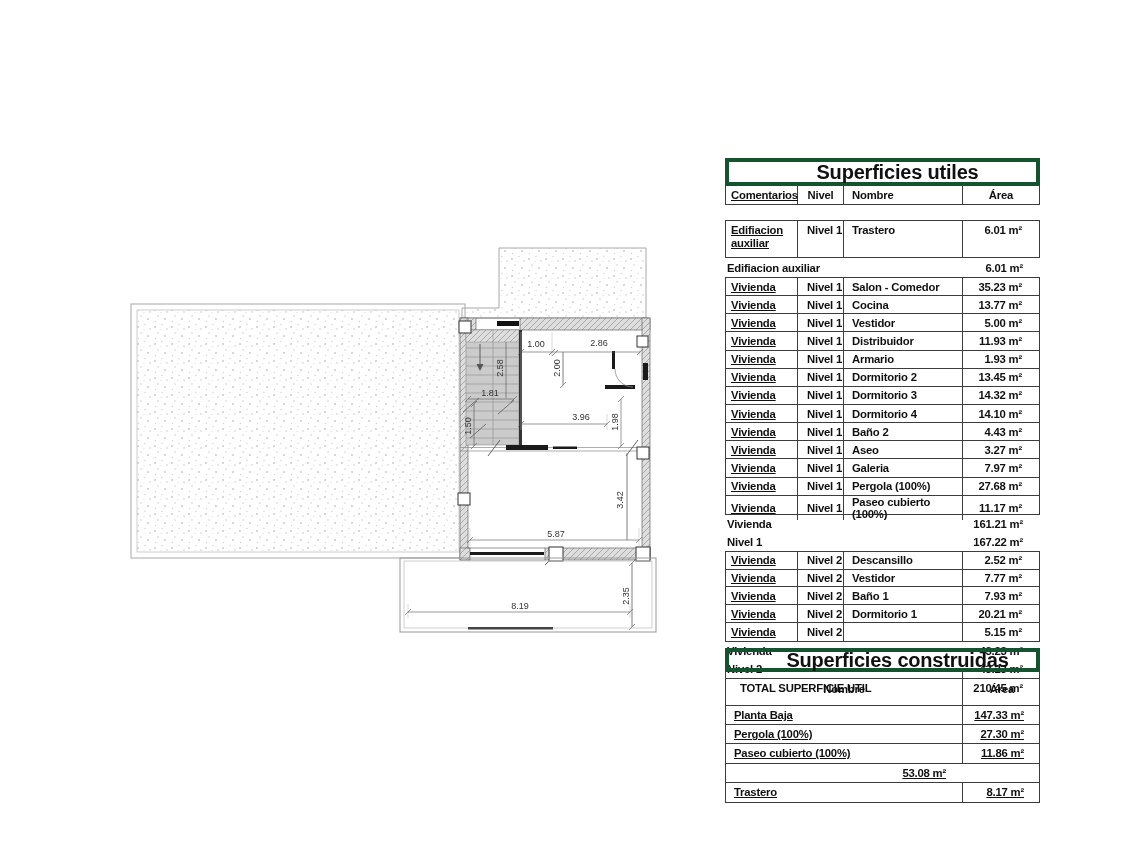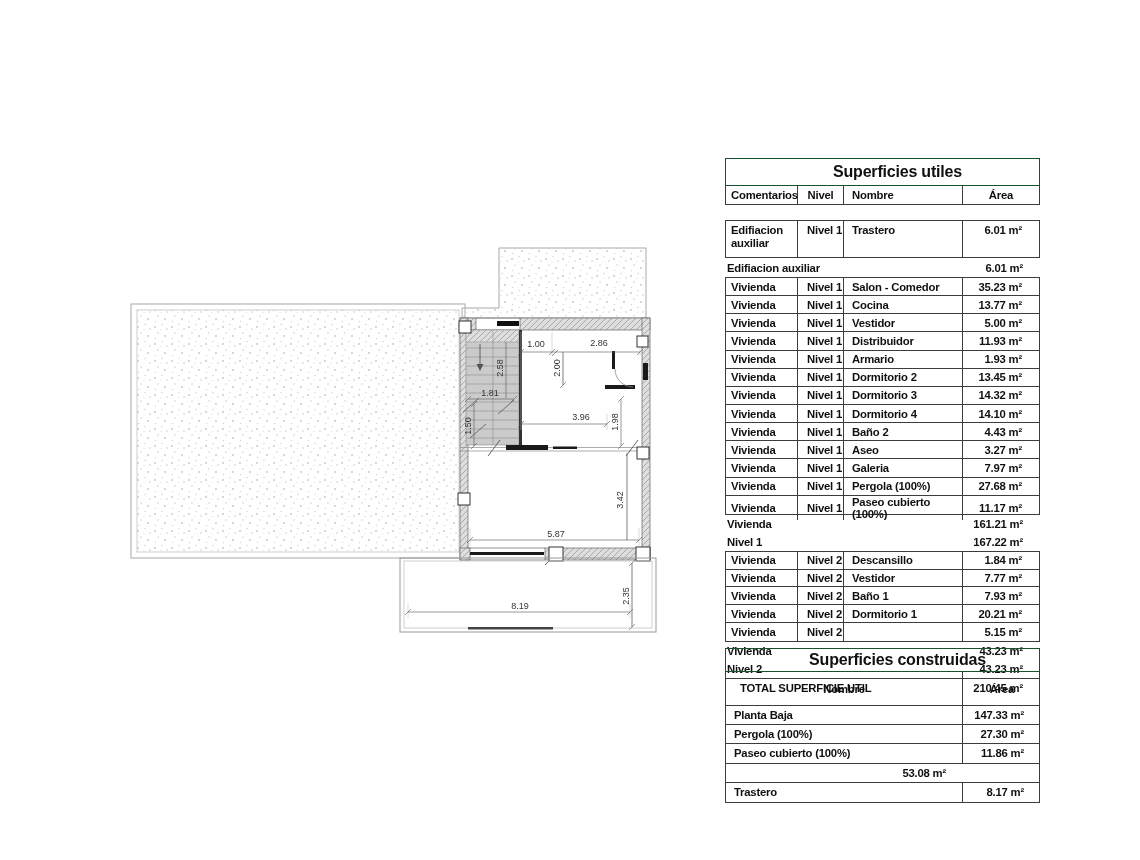--- a/index.html
+++ b/index.html
@@ -4,41 +4,41 @@
 <style>
   html,body{margin:0;padding:0;}
   body{width:1140px;height:860px;background:#ffffff;position:relative;overflow:hidden;
        font-family:"Liberation Sans",sans-serif;}
   
   .tbl{position:absolute;left:725px;width:315px;color:#101010;font-weight:bold;
        font-size:11.3px;letter-spacing:-0.2px;box-sizing:border-box;}
   .tbl *{box-sizing:border-box;}
   .t1{top:158px;}
   .t2{top:648px;}
-  .title{height:28px;border:1px solid #14532d;display:flex;align-items:center;
-         justify-content:center;font-size:16px;padding-left:30px;}
+  .title{height:28px;border:4px solid #14532d;display:flex;align-items:center;
+         justify-content:center;font-size:20px;padding-left:30px;}
   .t2 .title{height:24px;background:transparent;}
   .hdr4{height:19px;border:1px solid #3c3c3c;border-top:none;
         display:grid;grid-template-columns:72px 46px 119px 1fr;}
   .hdr2{height:34px;border:1px solid #3c3c3c;border-top:none;
         display:grid;grid-template-columns:237px 78px;}
   .gap{height:15px;}
   .box{border:1px solid #3c3c3c;}
   .boxA .r4{height:36px;}
   .boxA .cell{align-items:flex-start;padding-top:3px;line-height:1.15;}
   .boxB .r4{height:18.15px;}
   .boxC .r4{height:17.8px;}
   .r4{display:grid;grid-template-columns:72px 46px 119px 1fr;border-bottom:1px solid #3c3c3c;}
   .box .r4:last-child{border-bottom:none;}
   .r2{display:grid;grid-template-columns:237px 78px;height:19.2px;border-bottom:1px solid #3c3c3c;}
-  .box2{border:1px solid #3c3c3c;border-top:none;}
+  .box2{border:1px solid #3c3c3c;border-top:none;text-decoration:underline;}
   .box2 .r2:last-child{border-bottom:none;}
   .cell{height:100%;display:flex;align-items:center;}
   .vb{border-right:1px solid #3c3c3c;}
-  .pl5{padding-left:5px;}
+  .pl5{padding-left:5px;text-decoration:underline;}
   .pl8{padding-left:8px;}
   .pl9{padding-left:9px;}
   .ctr{justify-content:center;}
   .ar{justify-content:flex-end;padding-right:17px;}
   .sub{height:18px;display:grid;grid-template-columns:1fr 78px;align-items:center;}
   .subA{height:19px;}
   .sub .lab{padding-left:2px;}
   .totrow{height:19px;border-top:1px solid #3c3c3c;display:grid;
           grid-template-columns:1fr 78px;align-items:center;padding-left:13px;}
   .totrow .lab{padding-left:2px;}
@@ -338,21 +338,21 @@
     <div class="lab">Nivel 1</div>
     <div class="cell ar">167.22 m²</div>
   </div>
 
   <div class="box boxC">
 
       <div class="r4">
         <div class="cell vb pl5">Vivienda</div>
         <div class="cell vb pl9">Nivel 2</div>
         <div class="cell vb pl8">Descansillo</div>
-        <div class="cell ar">1.84 m²</div>
+        <div class="cell ar">2.52 m²</div>
       </div>
 
       <div class="r4">
         <div class="cell vb pl5">Vivienda</div>
         <div class="cell vb pl9">Nivel 2</div>
         <div class="cell vb pl8">Vestidor</div>
         <div class="cell ar">7.77 m²</div>
       </div>
 
       <div class="r4">

